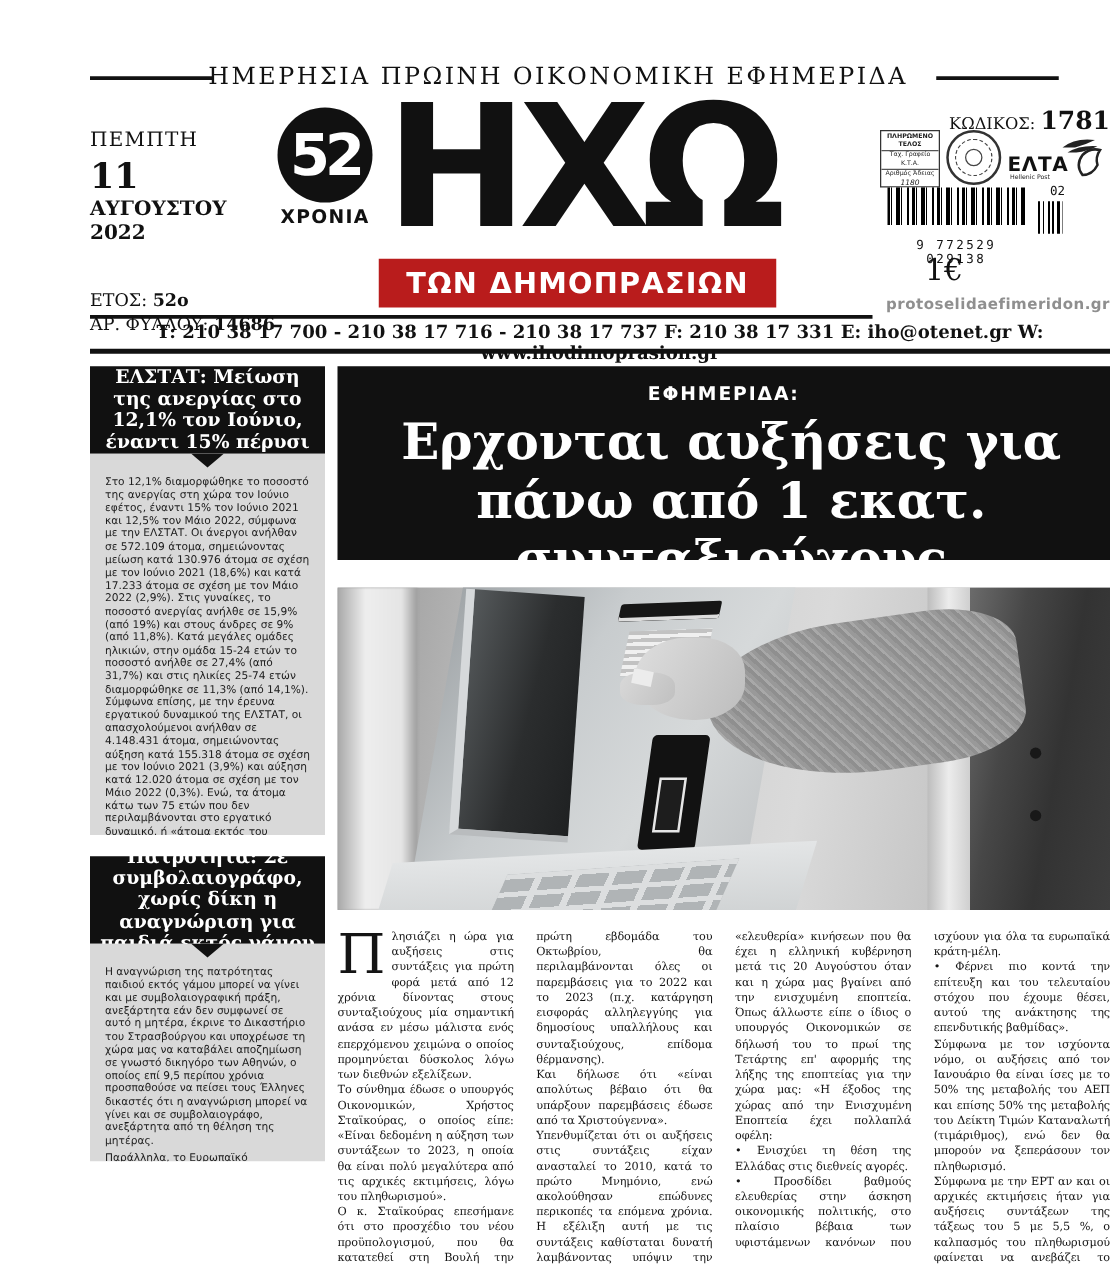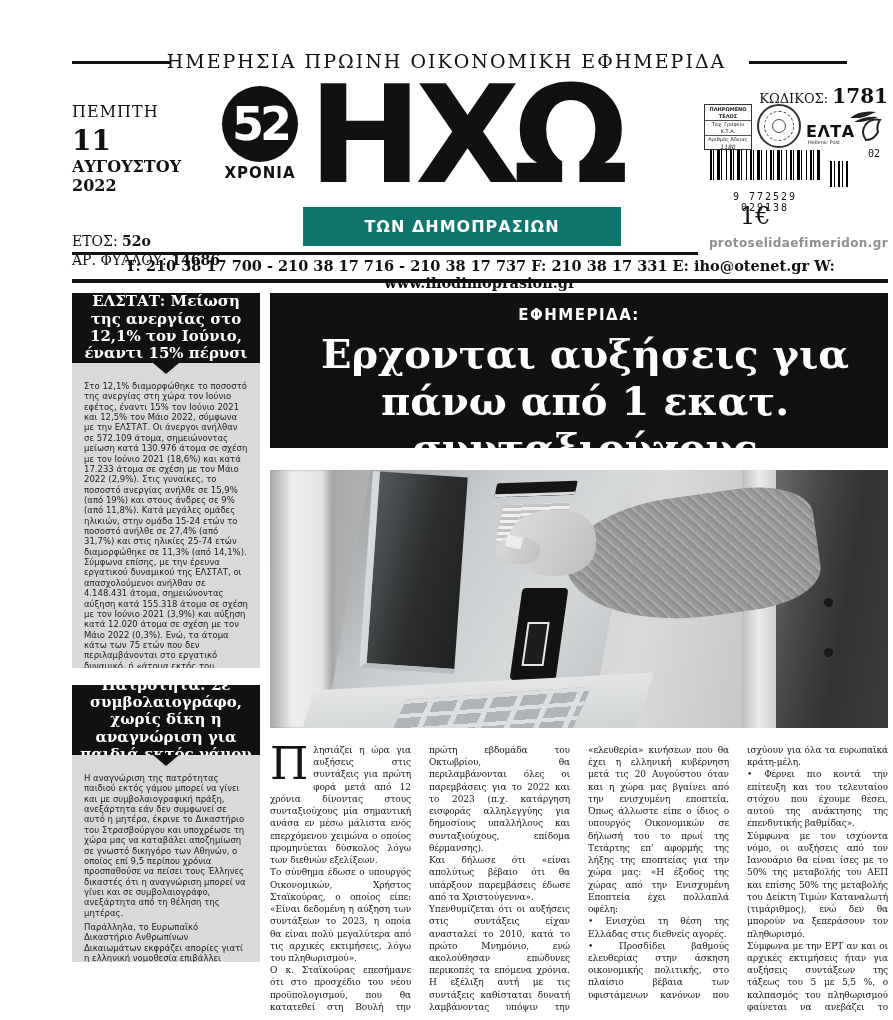--- a/index.html
+++ b/index.html
@@ -28,24 +28,24 @@
   .badge-52{left:222px;top:86px;width:76px;height:76px;border-radius:50%;background:#111;
             display:flex;align-items:center;justify-content:center;}
   .badge-52 span{color:#fff;font-family:"DejaVu Sans","Liberation Sans",sans-serif;
                  font-weight:bold;font-size:46px;letter-spacing:-4px;}
   .badge-years{left:206px;top:164px;width:108px;text-align:center;
                font-family:"DejaVu Sans","Liberation Sans",sans-serif;
                font-weight:bold;font-size:15px;letter-spacing:1px;}
   .logo-title{left:300px;top:64px;width:330px;height:150px;text-align:center;
               font-family:"DejaVu Sans","Liberation Sans",sans-serif;
               font-weight:bold;font-size:136px;line-height:1.05;letter-spacing:-7px;color:#111;}
-  .logo-subtitle{left:303px;top:207px;width:318px;height:39px;background:#0f766e;color:#fff;
+  .logo-subtitle{left:303px;top:207px;width:318px;height:39px;background:#b91c1c;color:#fff;
                  display:flex;align-items:center;justify-content:center;
                  font-family:"DejaVu Sans","Liberation Sans",sans-serif;
-                 font-weight:bold;font-size:16px;letter-spacing:1px;}
+                 font-weight:bold;font-size:23px;letter-spacing:1px;}
 
   .kodikos{left:700px;top:84px;width:188px;text-align:right;font-size:13px;}
   .kodikos b{font-size:20px;}
 
   .postal-stamp{left:704px;top:104px;width:46px;height:44px;border:1px solid #333;
                 font-family:"DejaVu Sans","Liberation Sans",sans-serif;
                 font-size:5px;text-align:center;line-height:1.3;color:#222;overflow:hidden;}
   .postal-stamp .r1{font-weight:bold;border-bottom:1px solid #555;padding:1px 0;}
   .postal-stamp .r3{border-bottom:1px solid #555;padding-bottom:1px;}
   .postal-stamp .r5{font-style:italic;font-size:6px;}
@@ -60,21 +60,21 @@
   .elta-sub{position:absolute;left:8px;top:31px;font-size:5px;
             font-family:"DejaVu Sans","Liberation Sans",sans-serif;color:#222;}
   .elta svg{position:absolute;right:0;top:0;}
 
   .barcode{left:710px;top:150px;width:110px;height:44px;}
   .barcode-bars{position:absolute;left:0;top:0;width:110px;height:30px;
      background:repeating-linear-gradient(90deg,#000 0 2px,#fff 2px 3px,#000 3px 4px,#fff 4px 7px,
         #000 7px 10px,#fff 10px 11px,#000 11px 12px,#fff 12px 16px,#000 16px 17px,#fff 17px 20px);}
   .barcode-number{position:absolute;left:0;top:31px;width:110px;text-align:center;
      font-family:"DejaVu Sans Mono","Liberation Mono",monospace;font-size:10px;letter-spacing:2px;margin-top:10px;}
-  .barcode-addon{left:830px;top:148px;width:22px;height:46px;padding-left:28px;}
+  .barcode-addon{left:830px;top:148px;width:22px;height:46px;}
   .addon-number{position:absolute;right:0;top:0;width:100%;text-align:right;
      font-family:"DejaVu Sans Mono","Liberation Mono",monospace;font-size:10px;}
   .addon-bars{position:absolute;left:0;top:13px;width:20px;height:26px;
      background:repeating-linear-gradient(90deg,#000 0 2px,#fff 2px 4px,#000 4px 5px,#fff 5px 8px);}
 
   .price{left:740px;top:202px;width:60px;font-size:24px;}
   .watermark{left:560px;top:236px;width:328px;text-align:right;color:#8f8f8f;
              font-family:"DejaVu Sans","Liberation Sans",sans-serif;
              font-weight:bold;font-size:12px;letter-spacing:0.4px;}
 
@@ -90,21 +90,21 @@
   .sb-head.h1{top:293px;height:70px;}
   .sb-head.h2{top:685px;height:70px;}
   .sb-pointer{width:0;height:0;border-left:13px solid transparent;border-right:13px solid transparent;
               border-top:11px solid #111;left:153px;z-index:3;}
   .sb-pointer.p1{top:363px;}
   .sb-pointer.p2{top:755px;}
   .sb-body{left:72px;width:188px;background:#d9d9d9;box-sizing:border-box;
            font-family:"DejaVu Sans","Liberation Sans",sans-serif;
            font-size:8.5px;line-height:1.22;color:#1b1b1b;padding:18px 12px 8px 12px;overflow:hidden;}
   .sb-body.b1{top:363px;height:305px;}
-  .sb-body.b2{top:755px;height:207px;}
+  .sb-body.b2{top:755px;height:174px;}
   .sb-body p{margin:0 0 4px 0;}
 
   
   .main-head-box{left:270px;top:293px;width:618px;height:155px;background:#111;color:#fff;
                  box-sizing:border-box;text-align:center;}
   .kicker{margin-top:13px;font-family:"DejaVu Sans","Liberation Sans",sans-serif;
           font-weight:bold;font-size:15px;letter-spacing:1.5px;}
   .main-headline{margin-top:6px;font-weight:bold;font-size:40px;line-height:1.18;padding:0 20px;margin-left:12px;}
 
   .photo{left:270px;top:470px;width:618px;height:258px;overflow:hidden;background:#c9c9c9;}

